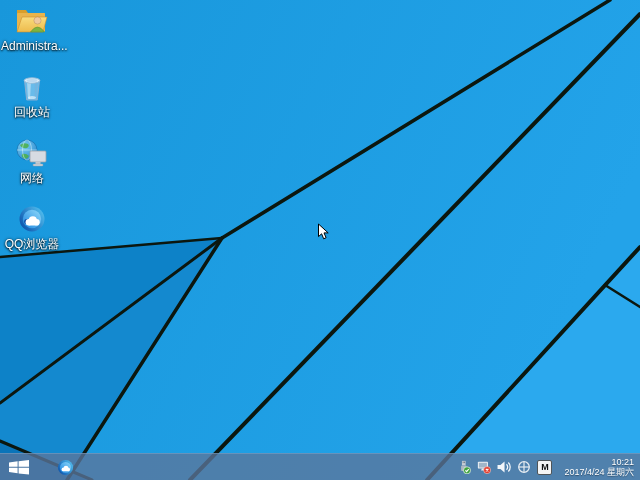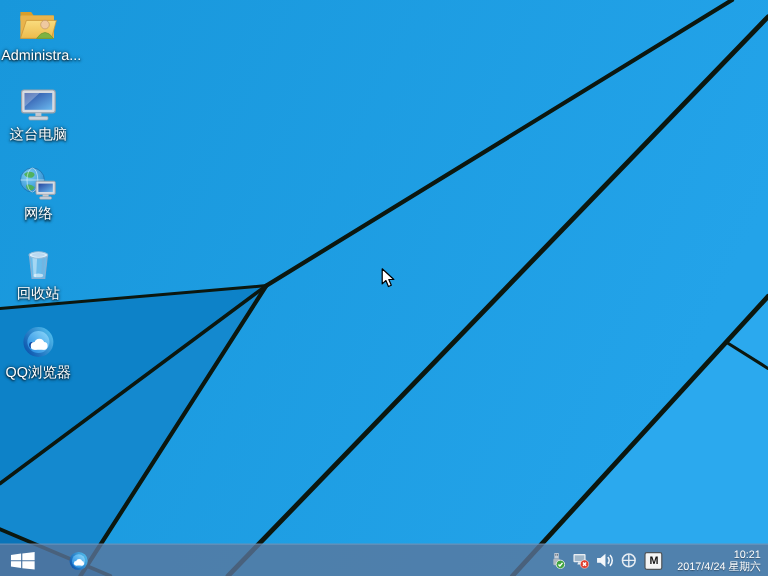--- a/index.html
+++ b/index.html
@@ -86,37 +86,33 @@
           <path d="M3,5 h9 l2,3 h17 v4 H3 Z" fill="#D99E2B"></path>
           <rect x="3" y="8" width="28" height="19" rx="1" fill="#E9B44C"></rect>
           <polygon points="3,27 8,12 33,12 29,27" fill="url(#fldr)" stroke="#C98F2F" stroke-width="0.6"></polygon>
           <circle cx="23.5" cy="15.5" r="3.6" fill="#EFC9A0" stroke="#B98B5A" stroke-width="0.5"></circle>
           <path d="M16.5,27 q7,-10 14,0 Z" fill="#7FB341" stroke="#5E8F2D" stroke-width="0.5"></path>
         </svg>
       </div>
       <div class="lbl">Administra...</div>
     </div>
 
-    <div class="dicon">
-      <div class="img">
-        <svg width="36" height="32" viewBox="0 0 36 30">
-          <defs>
-            <linearGradient id="scr" x1="0" y1="0" x2="1" y2="1">
-              <stop offset="0" stop-color="#27479E"></stop>
-                <stop offset="1" stop-color="#6BB9F0"></stop>
-            </linearGradient>
-          </defs>
-          <rect x="4" y="3" width="28" height="19" rx="2" fill="#D6DBE2" stroke="#9AA1AA"></rect>
-          <rect x="6.5" y="5.5" width="23" height="14" fill="url(#scr)"></rect>
-          <polygon points="6.5,5.5 19,5.5 6.5,17" fill="rgba(255,255,255,0.28)"></polygon>
-          <rect x="15.5" y="22" width="5" height="3" fill="#C3C9D1"></rect>
-          <rect x="10" y="25" width="16" height="3" rx="1" fill="#CDD3DB" stroke="#9AA1AA" stroke-width="0.6"></rect>
-        </svg>
-      </div>
-      <div class="lbl">这台电脑</div>
+
+    <div class="dicon">
+      <div class="img">
+        <svg width="36" height="36" viewBox="0 0 36 32">
+          <path d="M10.5,9.5 L25.5,9.5 L23.3,29 L12.7,29 Z" fill="rgba(205,230,250,0.45)" stroke="rgba(140,175,210,0.95)"></path>
+          <path d="M13,11 L17,11 L16,28 L14,28 Z" fill="rgba(255,255,255,0.4)"></path>
+          <path d="M21,11 L23.5,11 L22,28 L20.5,28 Z" fill="rgba(130,170,210,0.35)"></path>
+          <ellipse cx="18" cy="9.5" rx="7.8" ry="2.7" fill="rgba(236,248,255,0.85)" stroke="rgba(150,185,215,0.95)"></ellipse>
+          <ellipse cx="18" cy="9.5" rx="5.4" ry="1.6" fill="rgba(175,208,235,0.7)"></ellipse>
+          <ellipse cx="18" cy="26.5" rx="4" ry="1.6" fill="rgba(255,255,255,0.55)"></ellipse>
+        </svg>
+      </div>
+      <div class="lbl">回收站</div>
     </div>
 
     <div class="dicon">
       <div class="img">
         <svg width="36" height="32" viewBox="0 0 36 30">
           <defs>
             <radialGradient id="glb" cx="0.35" cy="0.3" r="0.9">
               <stop offset="0" stop-color="#7ED0F5"></stop>
                 <stop offset="1" stop-color="#1F7FC9"></stop>
             </radialGradient>
@@ -126,34 +122,20 @@
           <path d="M8,16 q4,-1 7,2 q-2,4 -6,2 q-2,-2 -1,-4z" fill="#4CAF50" opacity="0.9"></path>
           <ellipse cx="13" cy="12" rx="4.5" ry="10" fill="none" stroke="rgba(230,248,255,0.6)" stroke-width="0.8"></ellipse>
           <line x1="3" y1="12" x2="23" y2="12" stroke="rgba(230,248,255,0.6)" stroke-width="0.8"></line>
           <rect x="16" y="13" width="16" height="11" rx="1" fill="#D6DBE2" stroke="#9AA1AA" stroke-width="0.8"></rect>
           <rect x="18" y="15" width="12" height="7" fill="url(#scr)"></rect>
           <rect x="21.5" y="24" width="5" height="2" fill="#C3C9D1"></rect>
           <rect x="19" y="26" width="10" height="2" rx="0.8" fill="#CDD3DB" stroke="#9AA1AA" stroke-width="0.5"></rect>
         </svg>
       </div>
       <div class="lbl">网络</div>
-    </div>
-
-    <div class="dicon">
-      <div class="img">
-        <svg width="36" height="36" viewBox="0 0 36 32">
-          <path d="M10.5,9.5 L25.5,9.5 L23.3,29 L12.7,29 Z" fill="rgba(205,230,250,0.45)" stroke="rgba(140,175,210,0.95)"></path>
-          <path d="M13,11 L17,11 L16,28 L14,28 Z" fill="rgba(255,255,255,0.4)"></path>
-          <path d="M21,11 L23.5,11 L22,28 L20.5,28 Z" fill="rgba(130,170,210,0.35)"></path>
-          <ellipse cx="18" cy="9.5" rx="7.8" ry="2.7" fill="rgba(236,248,255,0.85)" stroke="rgba(150,185,215,0.95)"></ellipse>
-          <ellipse cx="18" cy="9.5" rx="5.4" ry="1.6" fill="rgba(175,208,235,0.7)"></ellipse>
-          <ellipse cx="18" cy="26.5" rx="4" ry="1.6" fill="rgba(255,255,255,0.55)"></ellipse>
-        </svg>
-      </div>
-      <div class="lbl">回收站</div>
     </div>
 
 
     <div class="dicon">
       <div class="img">
         <svg width="36" height="36" viewBox="0 0 36 34">
           <defs>
             <linearGradient id="qqg" x1="0" y1="0.8" x2="1" y2="0.1">
               <stop offset="0" stop-color="#0A50AA"></stop>
                 <stop offset="1" stop-color="#56C5F2"></stop>

